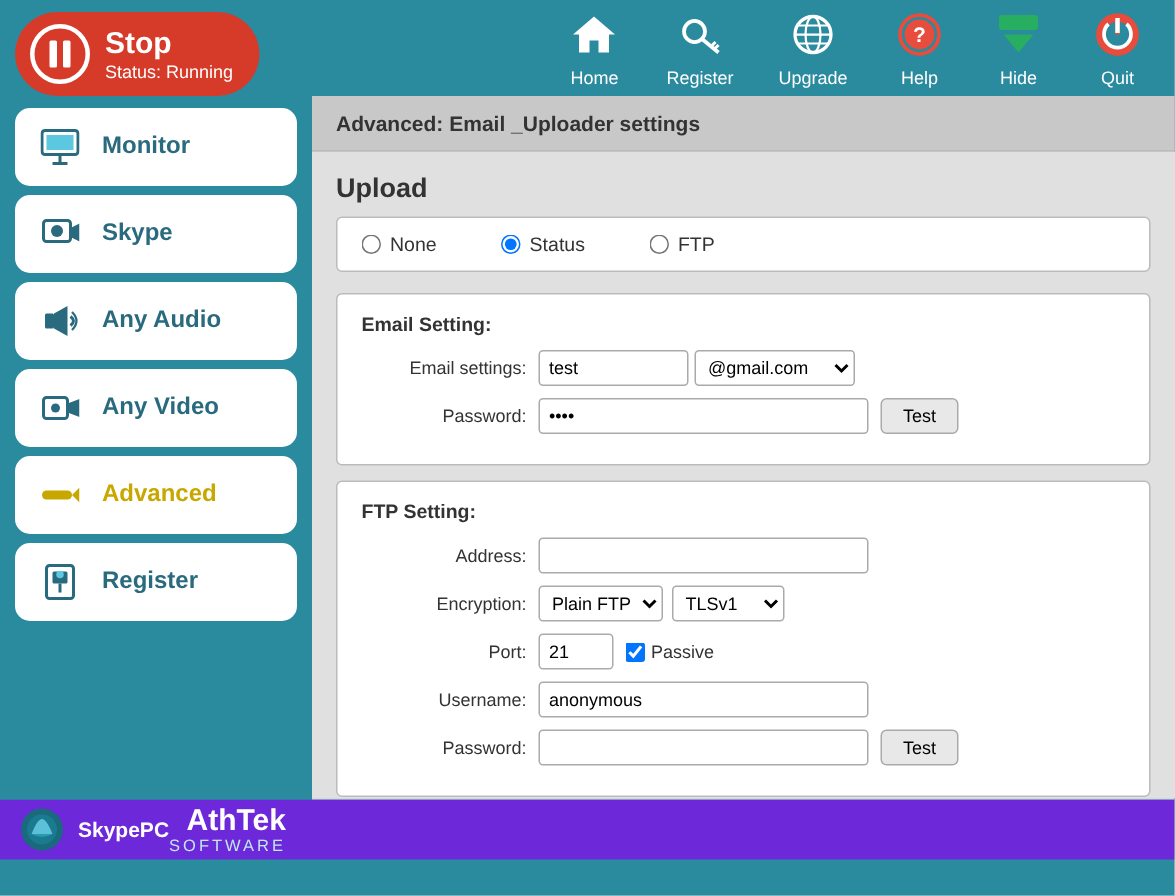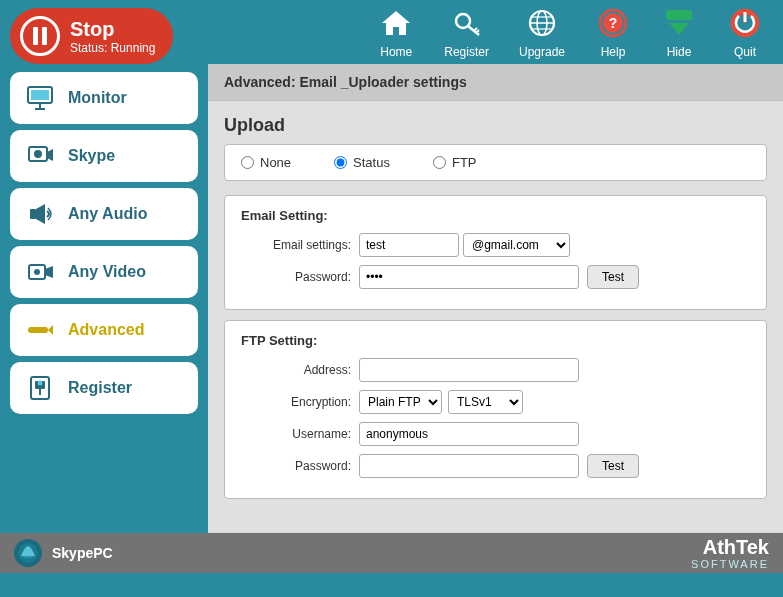--- a/index.html
+++ b/index.html
@@ -266,24 +266,23 @@
       align-items: center;
       gap: 4px;
       font-size: 12px;
       color: #333;
     }
     .username-input { width: 220px; }
 
     
     .footer {
       height: 40px;
-      background: #737373;
-      display: flex;
-      align-items: center;
-      justify-content: space-between;
+      background: #6d28d9;
+      display: flex;
+      align-items: center;
       padding: 0 14px;
     }
     .footer-brand {
       display: flex;
       align-items: center;
       gap: 10px;
       color: white;
       font-size: 14px;
       font-weight: bold;
     }
@@ -522,20 +521,30 @@
               <option>SFTP</option>
             </select>
             <select class="tls-select">
               <option>TLSv1</option>
               <option>TLSv1.1</option>
               <option>TLSv1.2</option>
             </select>
           </div>
         </div>
         <div class="form-row">
+          <span class="form-label">Port:</span>
+          <div class="port-group">
+            <input class="form-input port-input" type="text" value="21" style="">
+            <label class="passive-label">
+              <input type="checkbox" checked="" style="">
+              <span>Passive</span>
+            </label>
+          </div>
+        </div>
+        <div class="form-row">
           <span class="form-label">Username:</span>
           <input class="form-input username-input" type="text" value="anonymous" style="">
         </div>
         <div class="form-row">
           <span class="form-label">Password:</span>
           <input class="form-input ftp-row-input" type="password" value="" style="">
           <button class="test-btn">Test</button>
         </div>
       </div>
 

